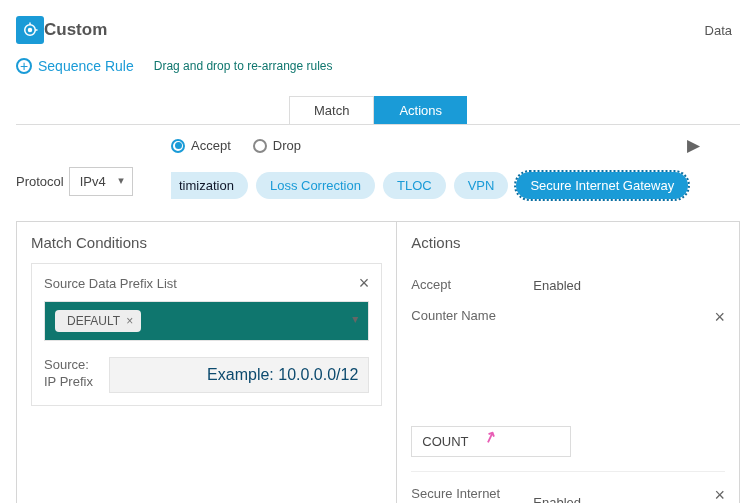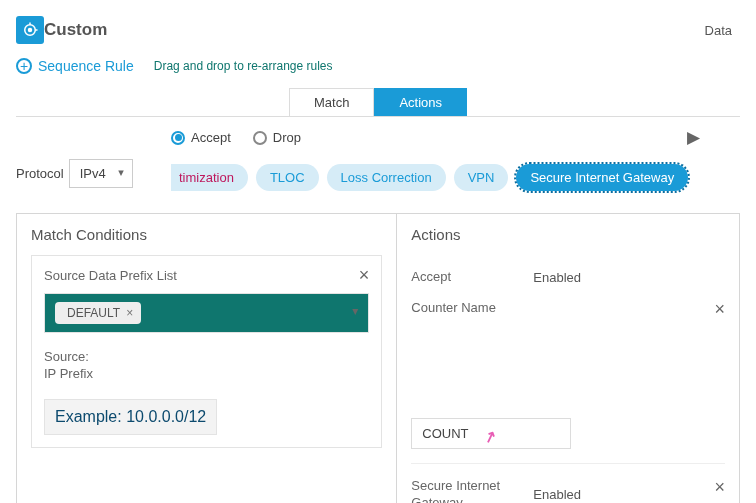--- a/index.html
+++ b/index.html
@@ -8,48 +8,48 @@
   .header-left { display: flex; align-items: center; }
   .logo { width: 28px; height: 28px; background: #1a9bd7; border-radius: 3px; display:flex; align-items:center; justify-content:center; }
   .logo svg { width: 18px; height: 18px; }
   .page-title { font-size: 17px; font-weight: bold; color: #555; }
   .header-right { color: #555; font-size: 13px; }
   .seq-row { display: flex; align-items: center; gap: 20px; padding: 6px 16px 14px 16px; }
   .seq-btn { display: flex; align-items: center; gap: 6px; color: #1a9bd7; cursor: pointer; font-size: 14px; }
   .seq-btn .plus { width: 16px; height: 16px; border: 2px solid #1a9bd7; border-radius: 50%; display:flex; align-items:center; justify-content:center; font-size: 14px; line-height:1; }
   .seq-hint { color: #0f766e; font-size: 12px; }
   .tabs-row { display:flex; justify-content:center; border-bottom: 1px solid #dcdcdc; margin: 0 16px; }
-  .tab { padding: 6px 24px; border: 1px solid #dcdcdc; border-bottom: none; background:#fff; cursor:pointer; font-size:13px; }
+  .tab { padding: 6px 24px; border: 1px solid #dcdcdc; border-bottom: none; background:#fff; cursor:pointer; font-size:13px;margin-top:8px; }
   .tab.active { background:#1a9bd7; color:#fff; border-color:#1a9bd7; }
   .actions-strip { position: relative; display:flex; align-items:center; gap: 10px; padding: 10px 16px 0 16px; flex-wrap: wrap; }
   .protocol-row { position: absolute; left: 16px; top: 42px; display:flex; align-items:center; gap: 5px; background:#fff; z-index: 5; }
   .select { border:1px solid #ccc; padding: 6px 26px 6px 10px; font-size:13px; position:relative; background:#fff; }
   .select::after { content:"▾"; position:absolute; right:8px; top: 6px; color:#666; font-size:11px; }
   .radio-row { display:flex; align-items:center; gap: 22px; margin-left: 155px; }
   .radio { display:flex; align-items:center; gap:6px; cursor:pointer; }
   .radio .circle { width:14px; height:14px; border:2px solid #888; border-radius:50%; display:flex; align-items:center; justify-content:center; }
   .radio.on .circle { border-color:#1a9bd7; }
   .radio.on .circle::after { content:""; width:7px; height:7px; background:#1a9bd7; border-radius:50%; }
   .play { margin-left: auto; margin-right: 40px; color:#666; font-size: 17px; cursor:pointer; }
   .pill-row { display:flex; align-items:center; gap: 8px; margin-left: 155px; margin-top: 6px; flex-wrap: wrap; }
-  .pill-cut { border-radius: 0 14px 14px 0; padding: 6px 14px 6px 8px; background:#d6ecf7; color:#be185d; font-size:13px; }
+  .pill-cut { border-radius: 0 14px 14px 0; padding: 6px 14px 6px 8px; background:#d6ecf7; color:#0f172a; font-size:13px; }
   .pill { border-radius: 14px; padding: 6px 14px; background:#d6ecf7; color:#1a9bd7; font-size:13px; cursor:pointer; }
   .pill.selected { background:#1a9bd7; color:#fff; outline: 2px dotted #0b6ea1; outline-offset: 0; }
   .panel { border:1px solid #d6d6d6; margin: 22px 16px 0 16px; display:flex; }
   .left-pane { flex: 1.12; border-right: 1px solid #d6d6d6; padding: 12px 14px; }
   .right-pane { flex: 1; padding: 12px 14px; display:flex; flex-direction:column; gap: 14px; }
   .pane-title { font-size: 15px; color:#555; margin-bottom: 12px; }
   .match-card { border:1px solid #e3e3e3; padding: 12px; position:relative; background:#fff; }
   .match-card .close { position:absolute; top:10px; right:12px; cursor:pointer; color:#666; font-size:18px; line-height:1; }
   .match-label { color:#666; margin-bottom: 10px; }
   .chip-select { border:1px solid #e3e3e3; padding: 8px 30px 8px 10px; position:relative; margin-bottom: 16px; min-height: 36px; background:#0f766e; }
   .chip { display:inline-flex; align-items:center; gap:6px; background:#eee; border-radius: 4px; padding: 4px 8px; font-size:12px; color:#555; }
   .chip .x { cursor:pointer; color:#777; }
   .chip-select::after { content:"▾"; position:absolute; right:10px; top: 10px; color:#666; font-size:12px; }
-  .src-row { display:flex; align-items:flex-start; gap: 16px; flex-direction: column; }
+  .src-row { display:flex; align-items:flex-start; gap: 16px; }
   .src-lab { color:#666; font-size:13px; line-height: 1.3; }
   .src-input { flex:1; border:1px solid #e3e3e3; background:#f3f3f3; padding: 8px 10px; color:#0c4a6e; font-size:16px;text-align:right; }
   .act-row { display:flex; align-items:center; gap: 12px; position:relative; }
   .act-label { flex: 0 0 110px; color:#666; font-size:13px; line-height:1.3; }
   .act-val { color:#555; font-size:13px; }
   .row-close { position:absolute; right:0; top: 0; cursor:pointer; font-size: 18px; color:#666; line-height:1; }
   .input { border:1px solid #dcdcdc; padding: 7px 10px; font-size:13px; color:#444; width: 160px; background:#fff; }
   .arrow { position:absolute; left: 484px; top: 428px; color:#e85db5; font-size: 15px; font-weight:bold; pointer-events:none; }
   .arrow::after { content:"↗"; display:inline-block; transform: rotate(-20deg); }
   .indent { margin-left: 4px; }
@@ -100,22 +100,22 @@
     </div>
     <div class="radio">
       <div class="circle"></div>
       <span>Drop</span>
     </div>
   </div>
   <div class="play">▶</div>
 
   <div class="pill-row" style="flex-basis:100%;">
     <div class="pill-cut">timization</div>
+    <div class="pill">Loss Correction</div>
     <div class="pill">TLOC</div>
-    <div class="pill">Loss Correction</div>
     <div class="pill">VPN</div>
     <div class="pill selected">Secure Internet Gateway</div>
   </div>
 </div>
 
 <div class="panel">
   <div class="left-pane">
     <div class="pane-title">Match Conditions</div>
     <div class="match-card">
       <div class="close">×</div>

